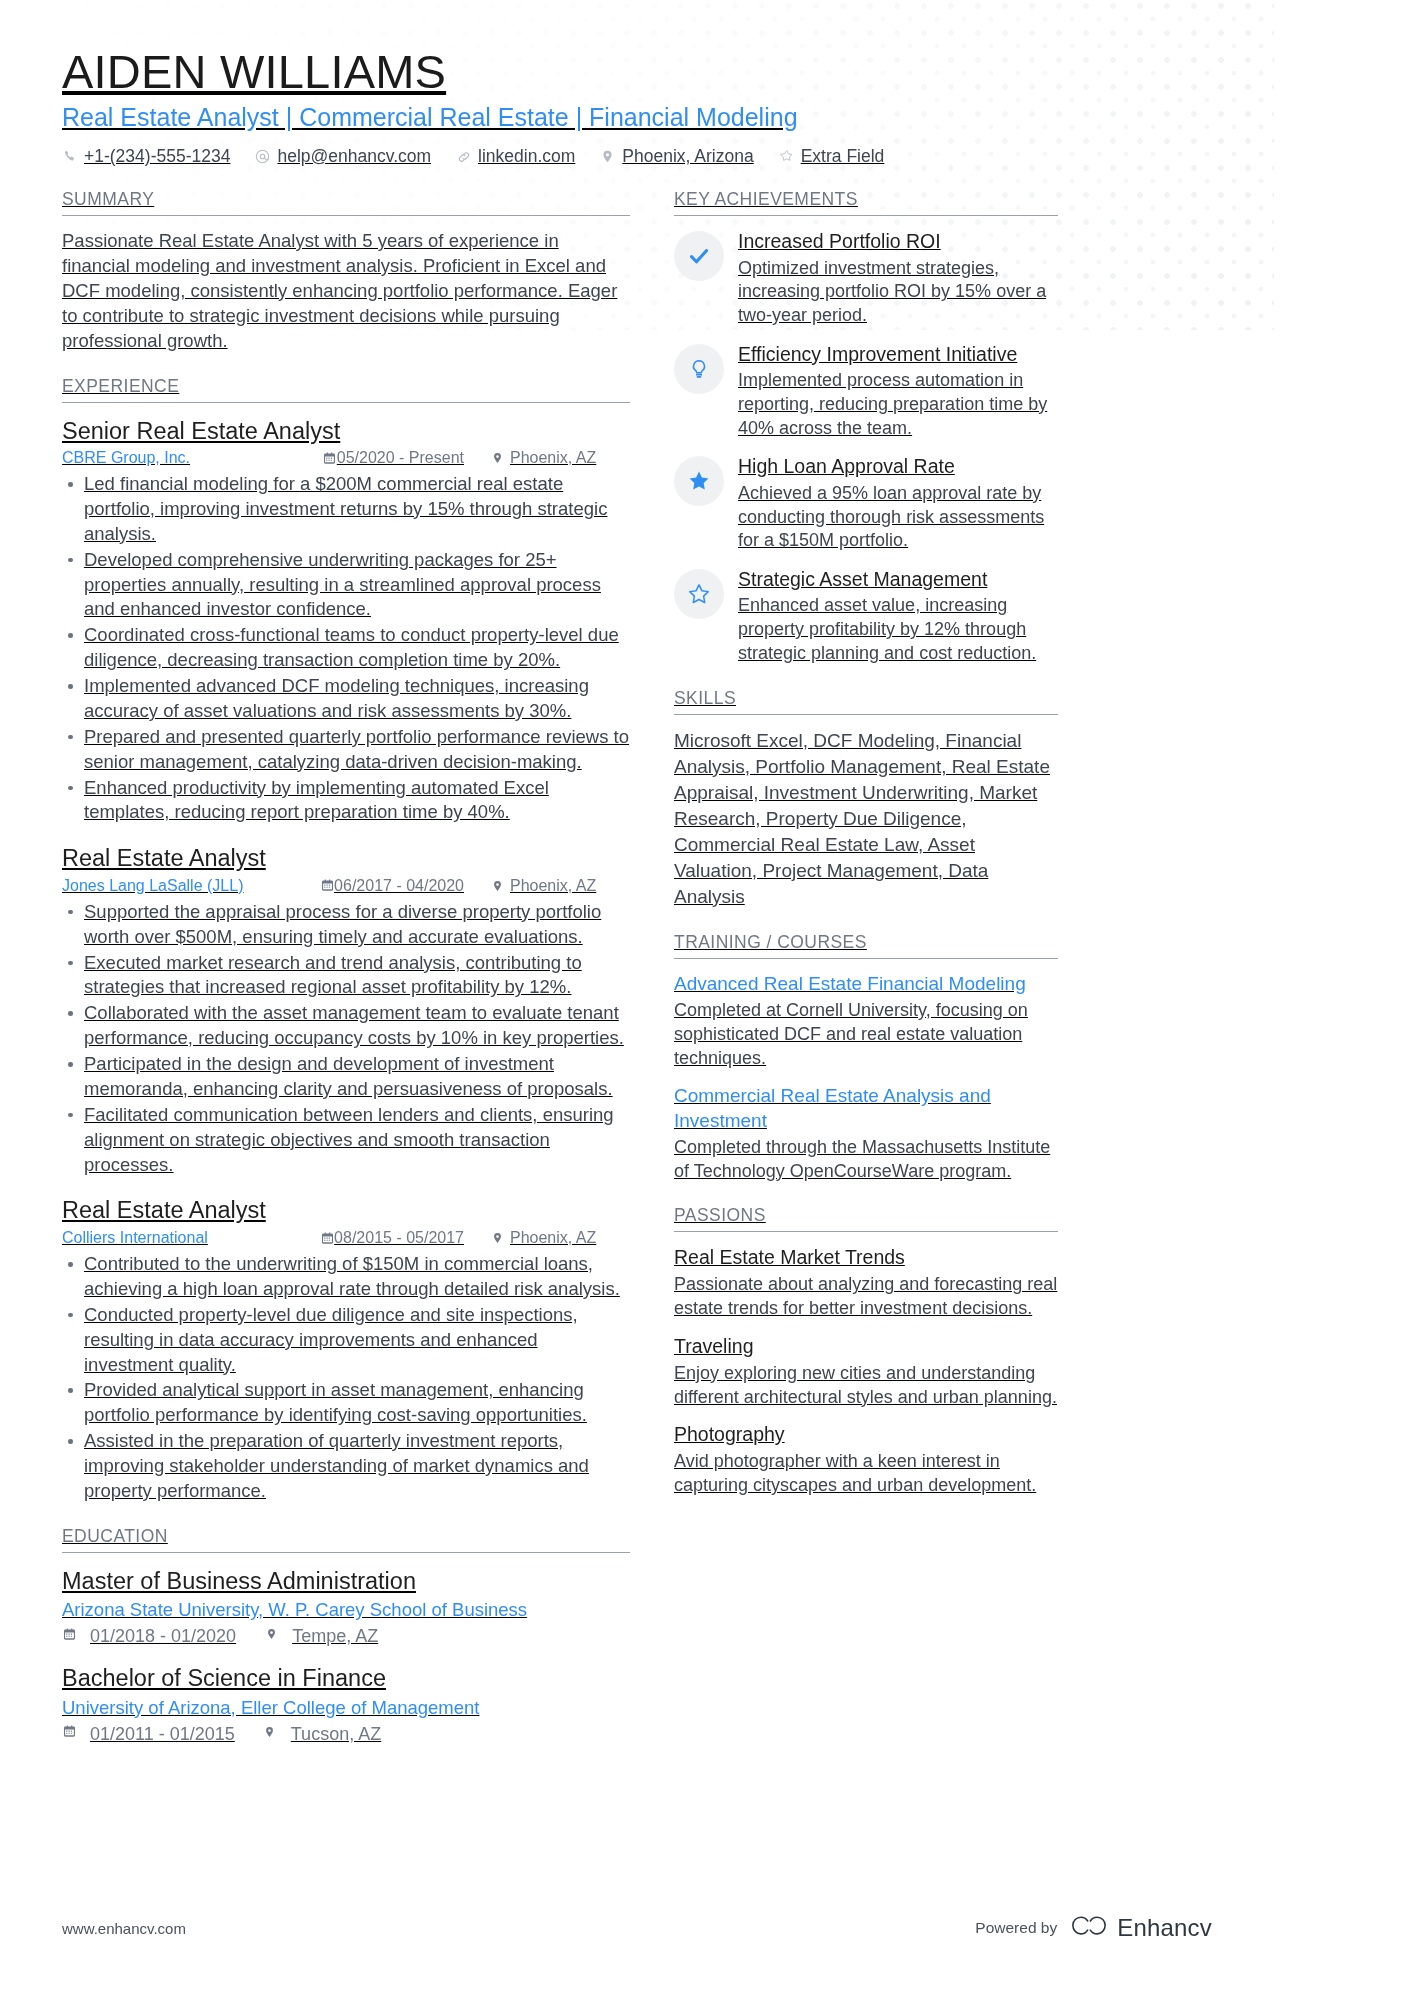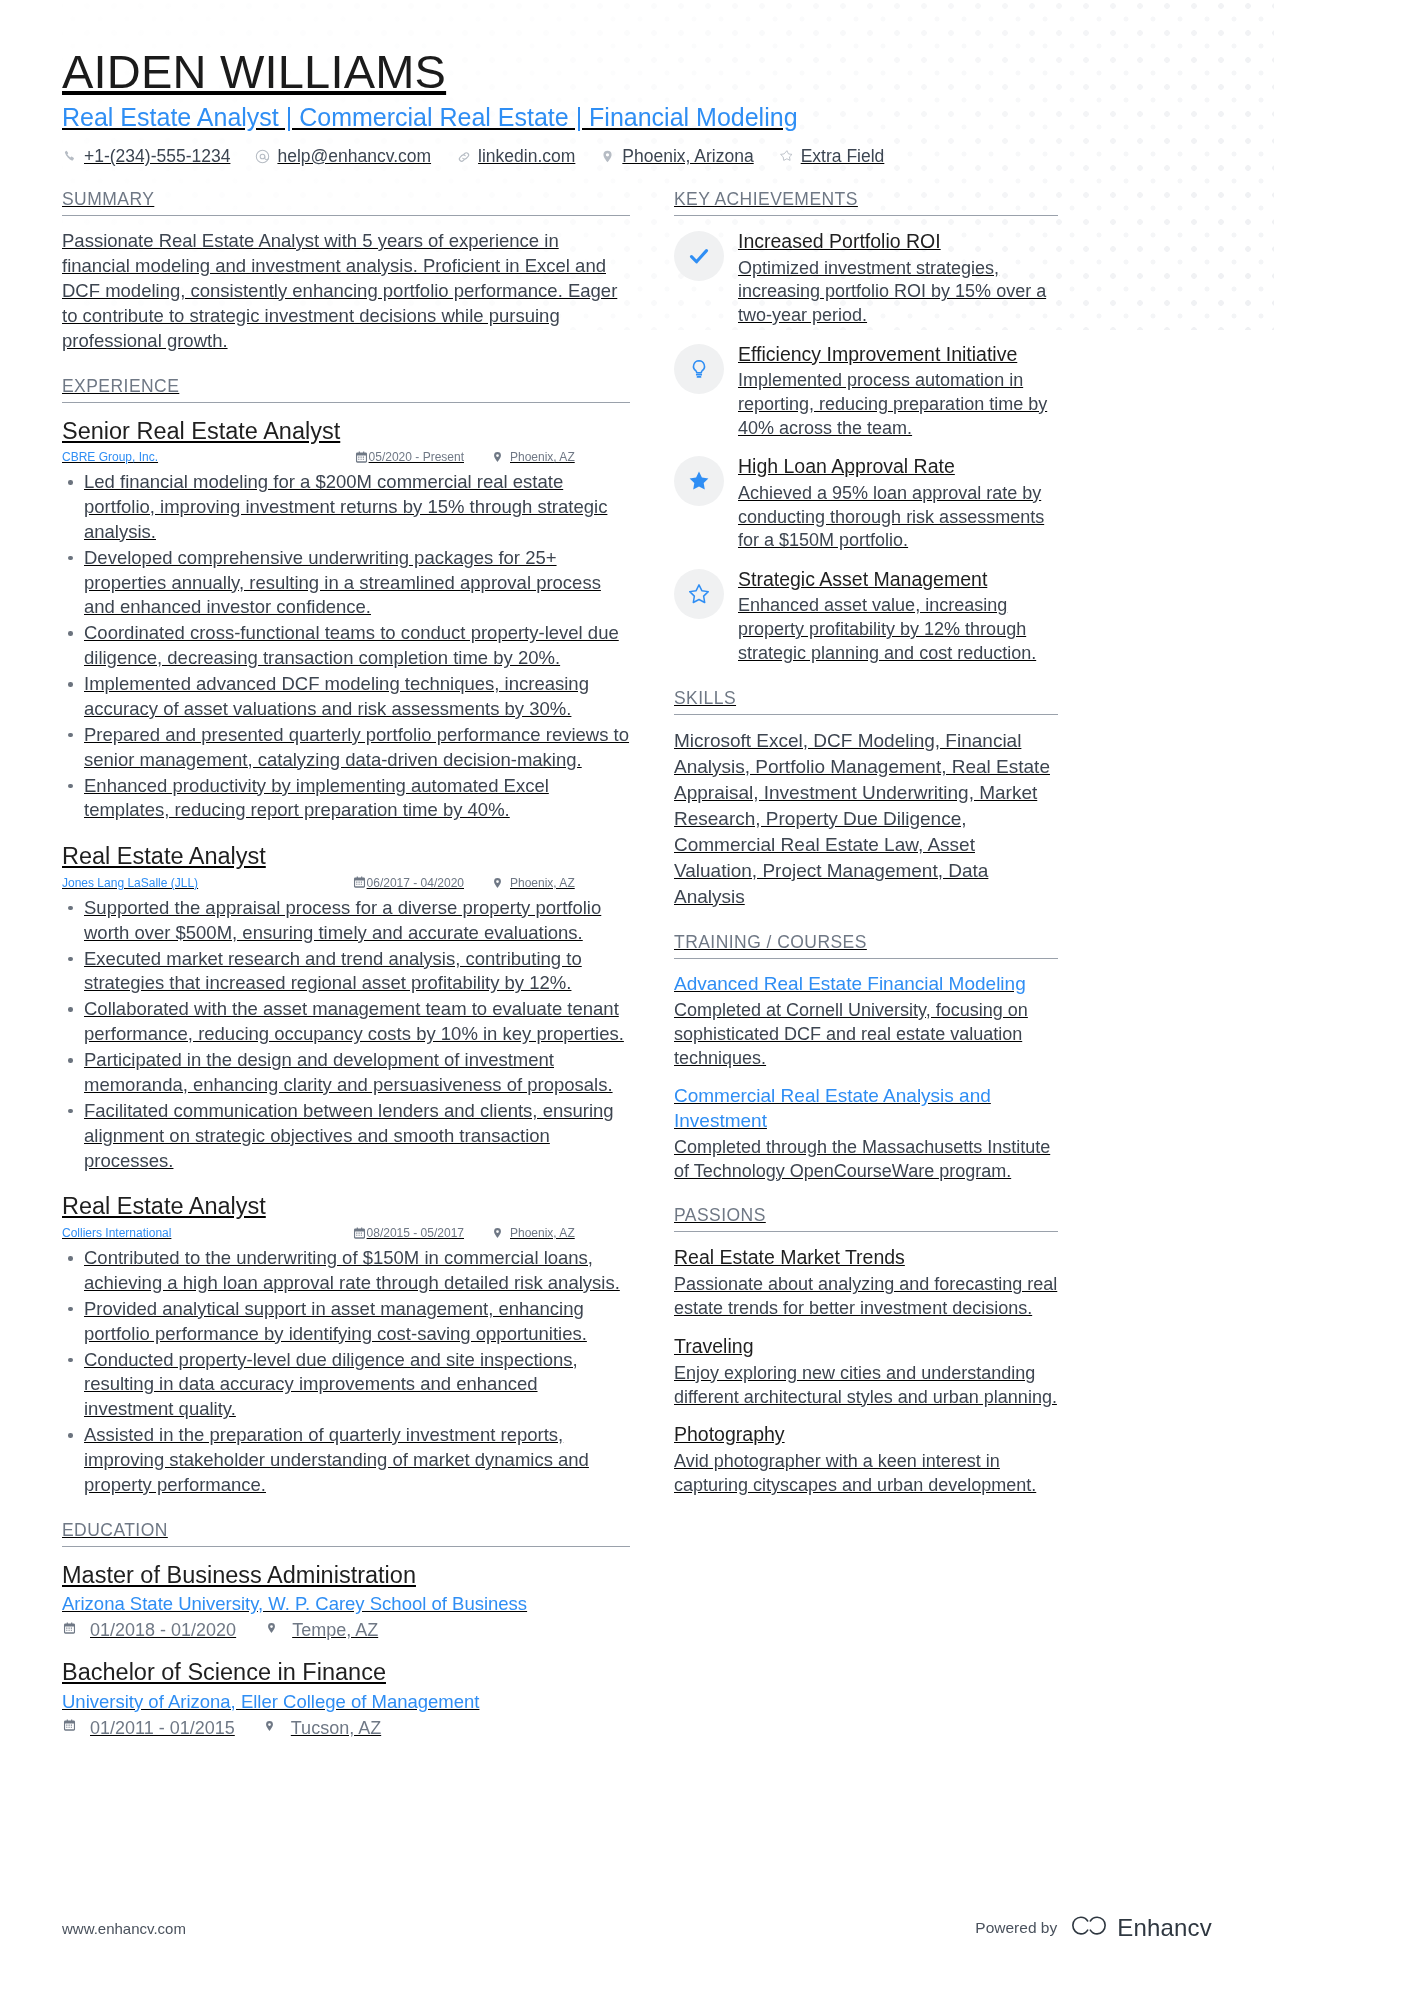--- a/index.html
+++ b/index.html
@@ -131,21 +131,21 @@
     font-size: 23.5px;
     font-weight: 400;
     color: #1f1f1f;
     line-height: 1.3;
     margin-bottom: 3px;
   }
 
   .job-meta {
     display: flex;
     align-items: center;
-    font-size: 12px;
+    font-size: 16px;
     color: #6f7885;
     margin-bottom: 5px;
   }
   .job-company {
     color: #2f8ef4;
     flex: none;
   }
   .meta-date {
     display: flex;
     align-items: center;
@@ -476,22 +476,22 @@
                 <span class="meta-ic">
                   <svg width="11" height="14" viewBox="0 0 16 16" fill="currentColor">
                       <path d="M8 .9a5 5 0 0 0-5 5c0 3.6 5 9.2 5 9.2s5-5.6 5-9.2a5 5 0 0 0-5-5zm0 7a2 2 0 1 1 0-4 2 2 0 0 1 0 4z"></path>
                     </svg>
                 </span>
                 <span>Phoenix, AZ</span>
               </span>
             </div>
             <ul class="bullets">
               <li>Contributed to the underwriting of $150M in commercial loans, achieving a high loan approval rate through detailed risk analysis.</li>
+              <li>Conducted property-level due diligence and site inspections, resulting in data accuracy improvements and enhanced investment quality.</li>
               <li>Provided analytical support in asset management, enhancing portfolio performance by identifying cost-saving opportunities.</li>
-              <li>Conducted property-level due diligence and site inspections, resulting in data accuracy improvements and enhanced investment quality.</li>
               <li>Assisted in the preparation of quarterly investment reports, improving stakeholder understanding of market dynamics and property performance.</li>
             </ul>
           </div>
         </div>
 
         <div class="sec">
           <div class="sec-title">EDUCATION</div>
 
           <div class="edu">
             <div class="edu-degree">Master of Business Administration</div>

